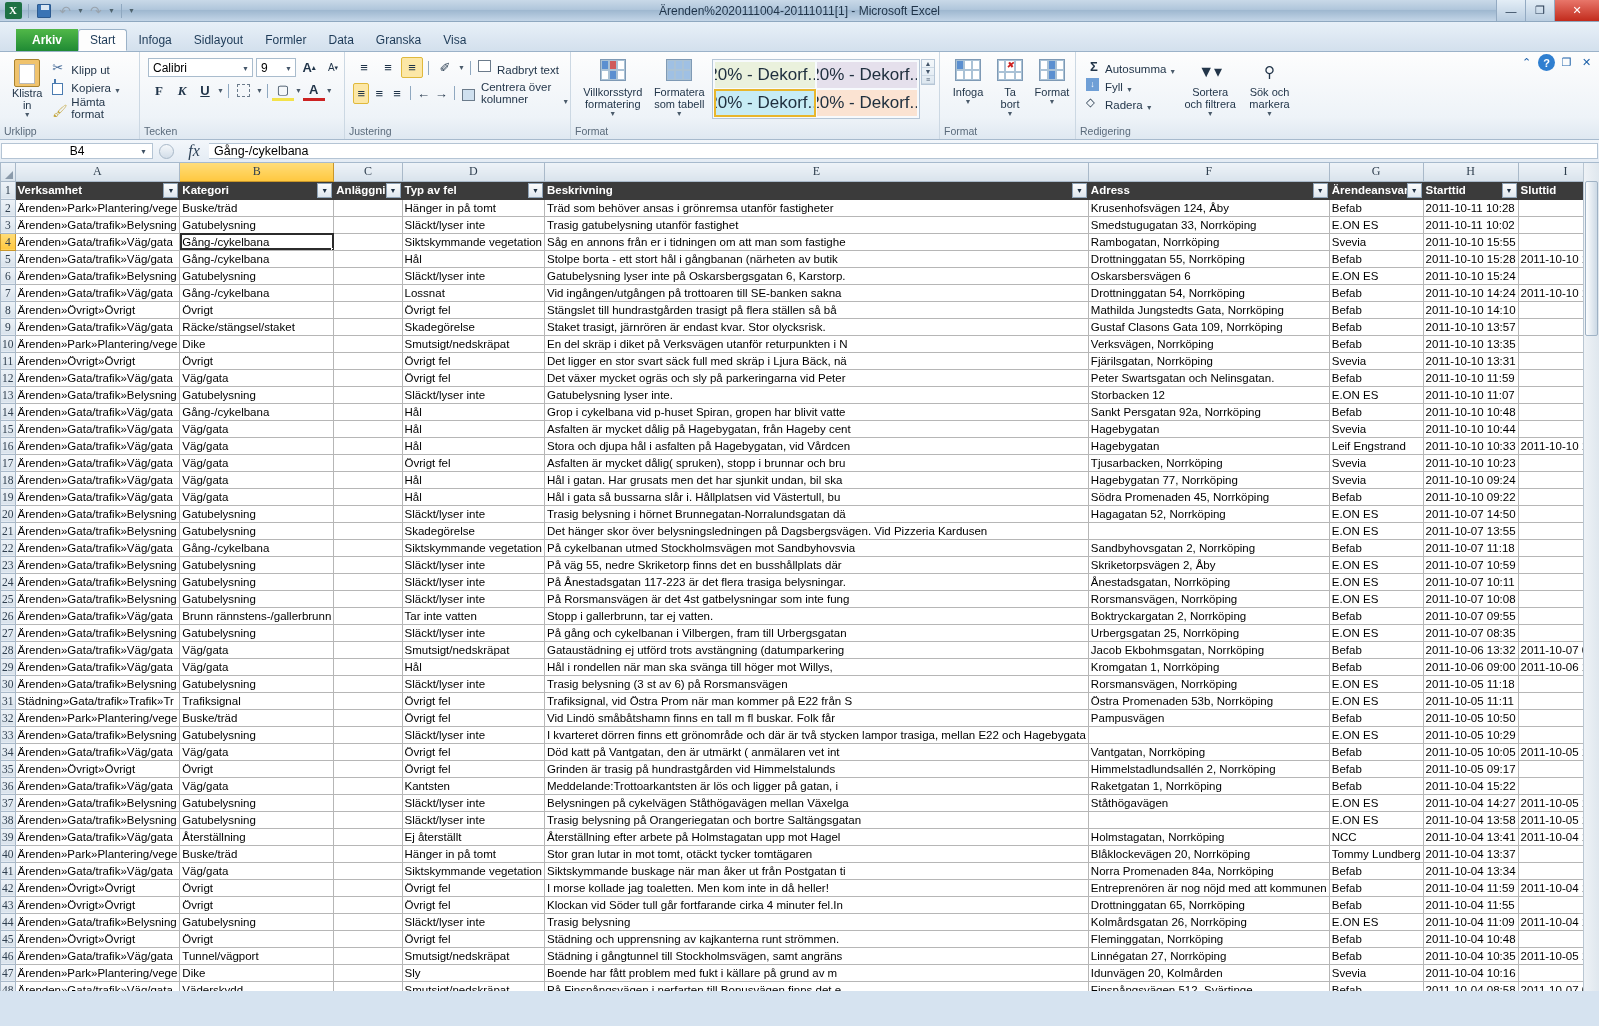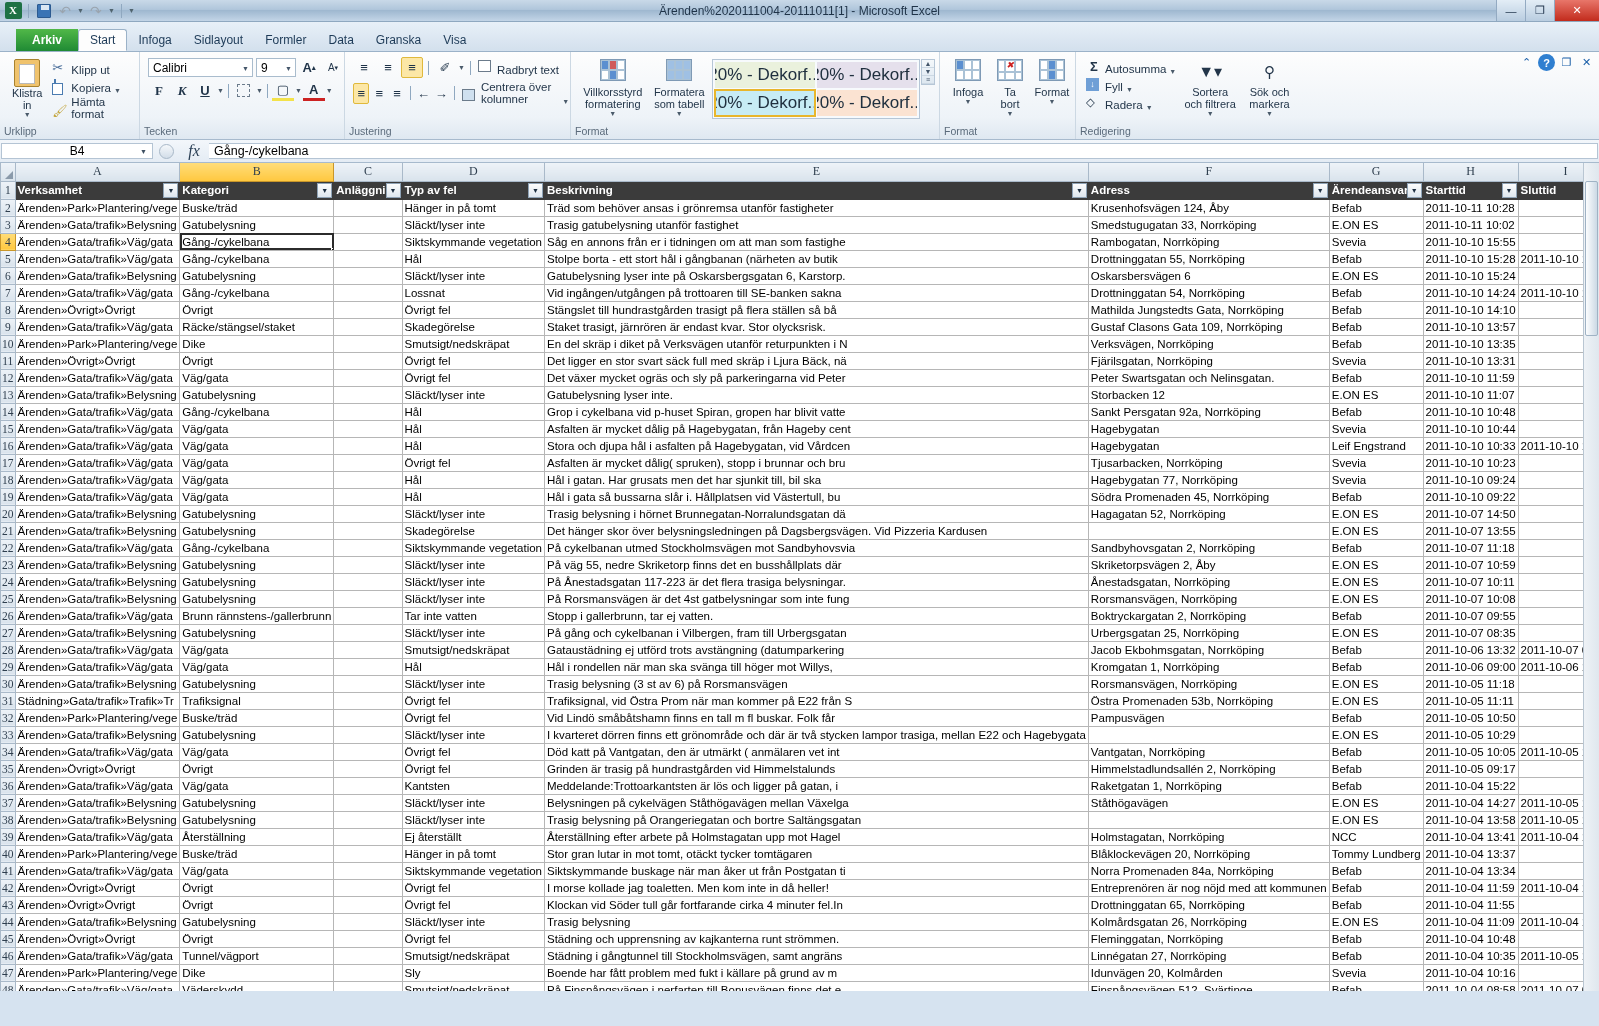--- a/index.html
+++ b/index.html
@@ -748,21 +748,21 @@
           <td class="cell">Svevia</td>
           <td class="cell ovf">2011-10-10 10:23</td>
           <td class="cell"></td>
         </tr>
         <tr>
           <td class="rowhdr">18</td>
           <td class="cell">Ärenden»Gata/trafik»Väg/gata</td>
           <td class="cell ovf">Väg/gata</td>
           <td class="cell"></td>
           <td class="cell">Hål</td>
-          <td class="cell">Hål i gatan. Har grusats men det har sjunkit till, bil ska</td>
+          <td class="cell">Hål i gatan. Har grusats men det har sjunkit undan, bil ska</td>
           <td class="cell">Hagebygatan 77, Norrköping</td>
           <td class="cell">Svevia</td>
           <td class="cell ovf">2011-10-10 09:24</td>
           <td class="cell"></td>
         </tr>
         <tr>
           <td class="rowhdr">19</td>
           <td class="cell">Ärenden»Gata/trafik»Väg/gata</td>
           <td class="cell ovf">Väg/gata</td>
           <td class="cell"></td>

